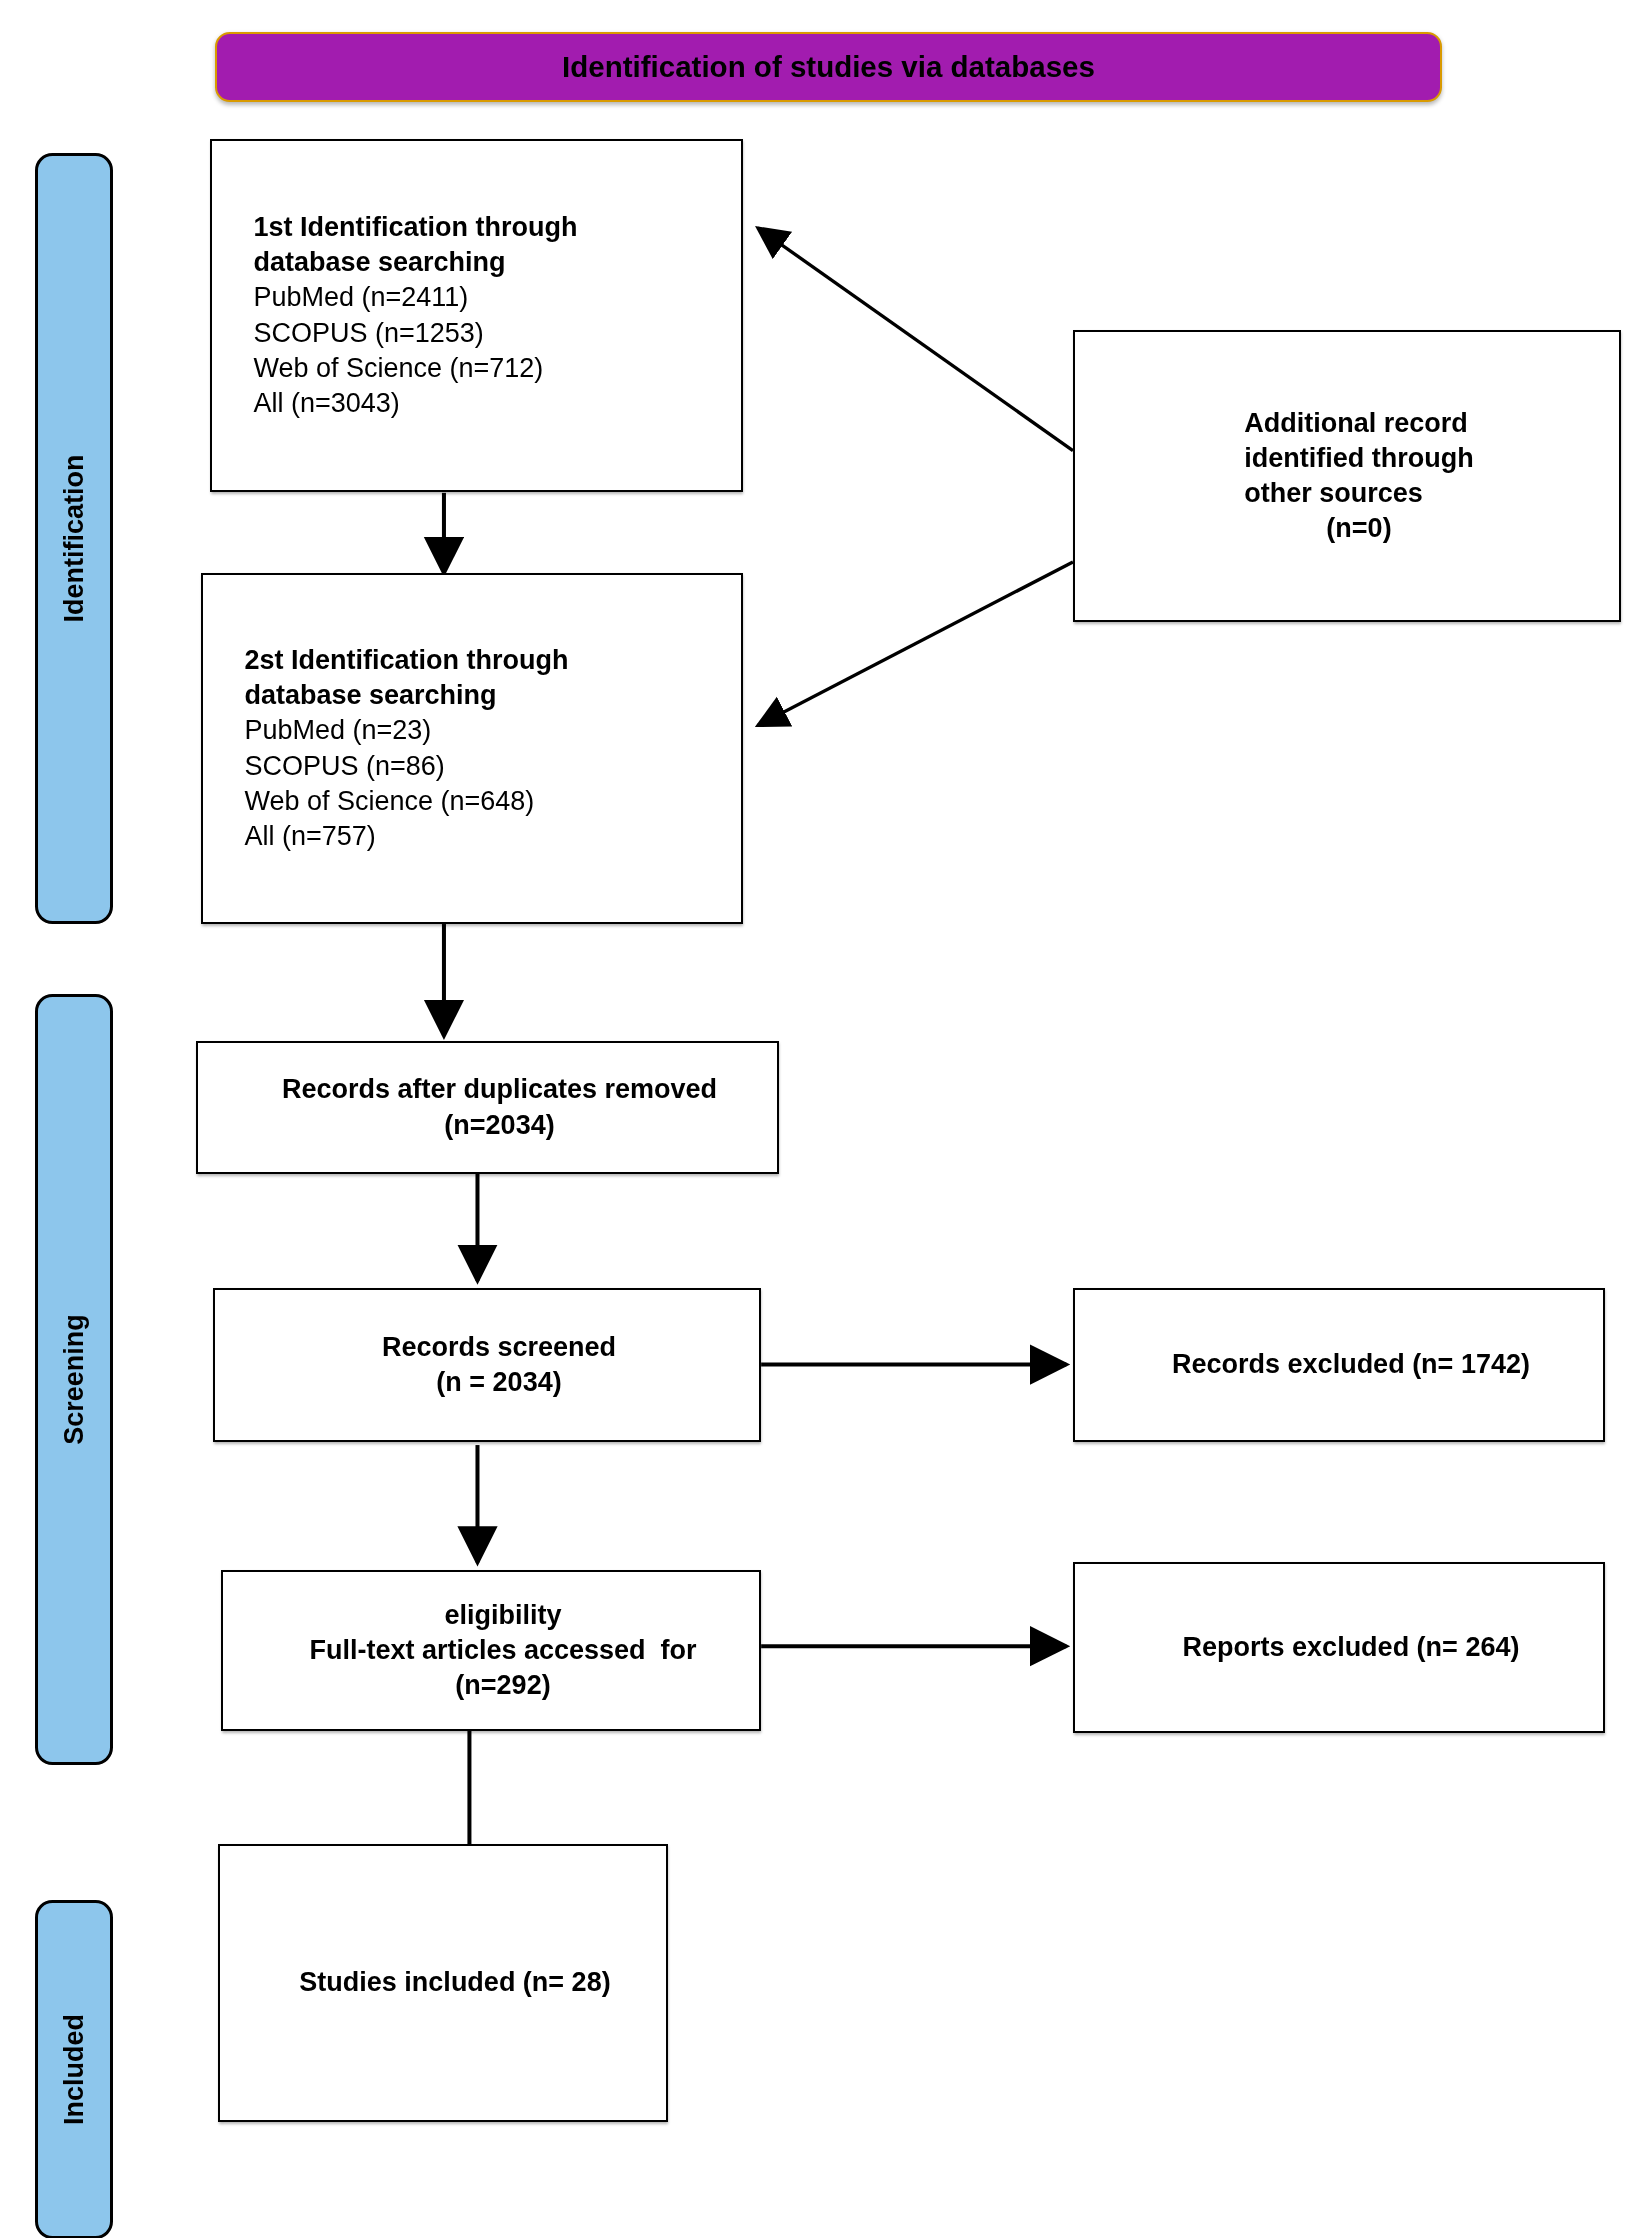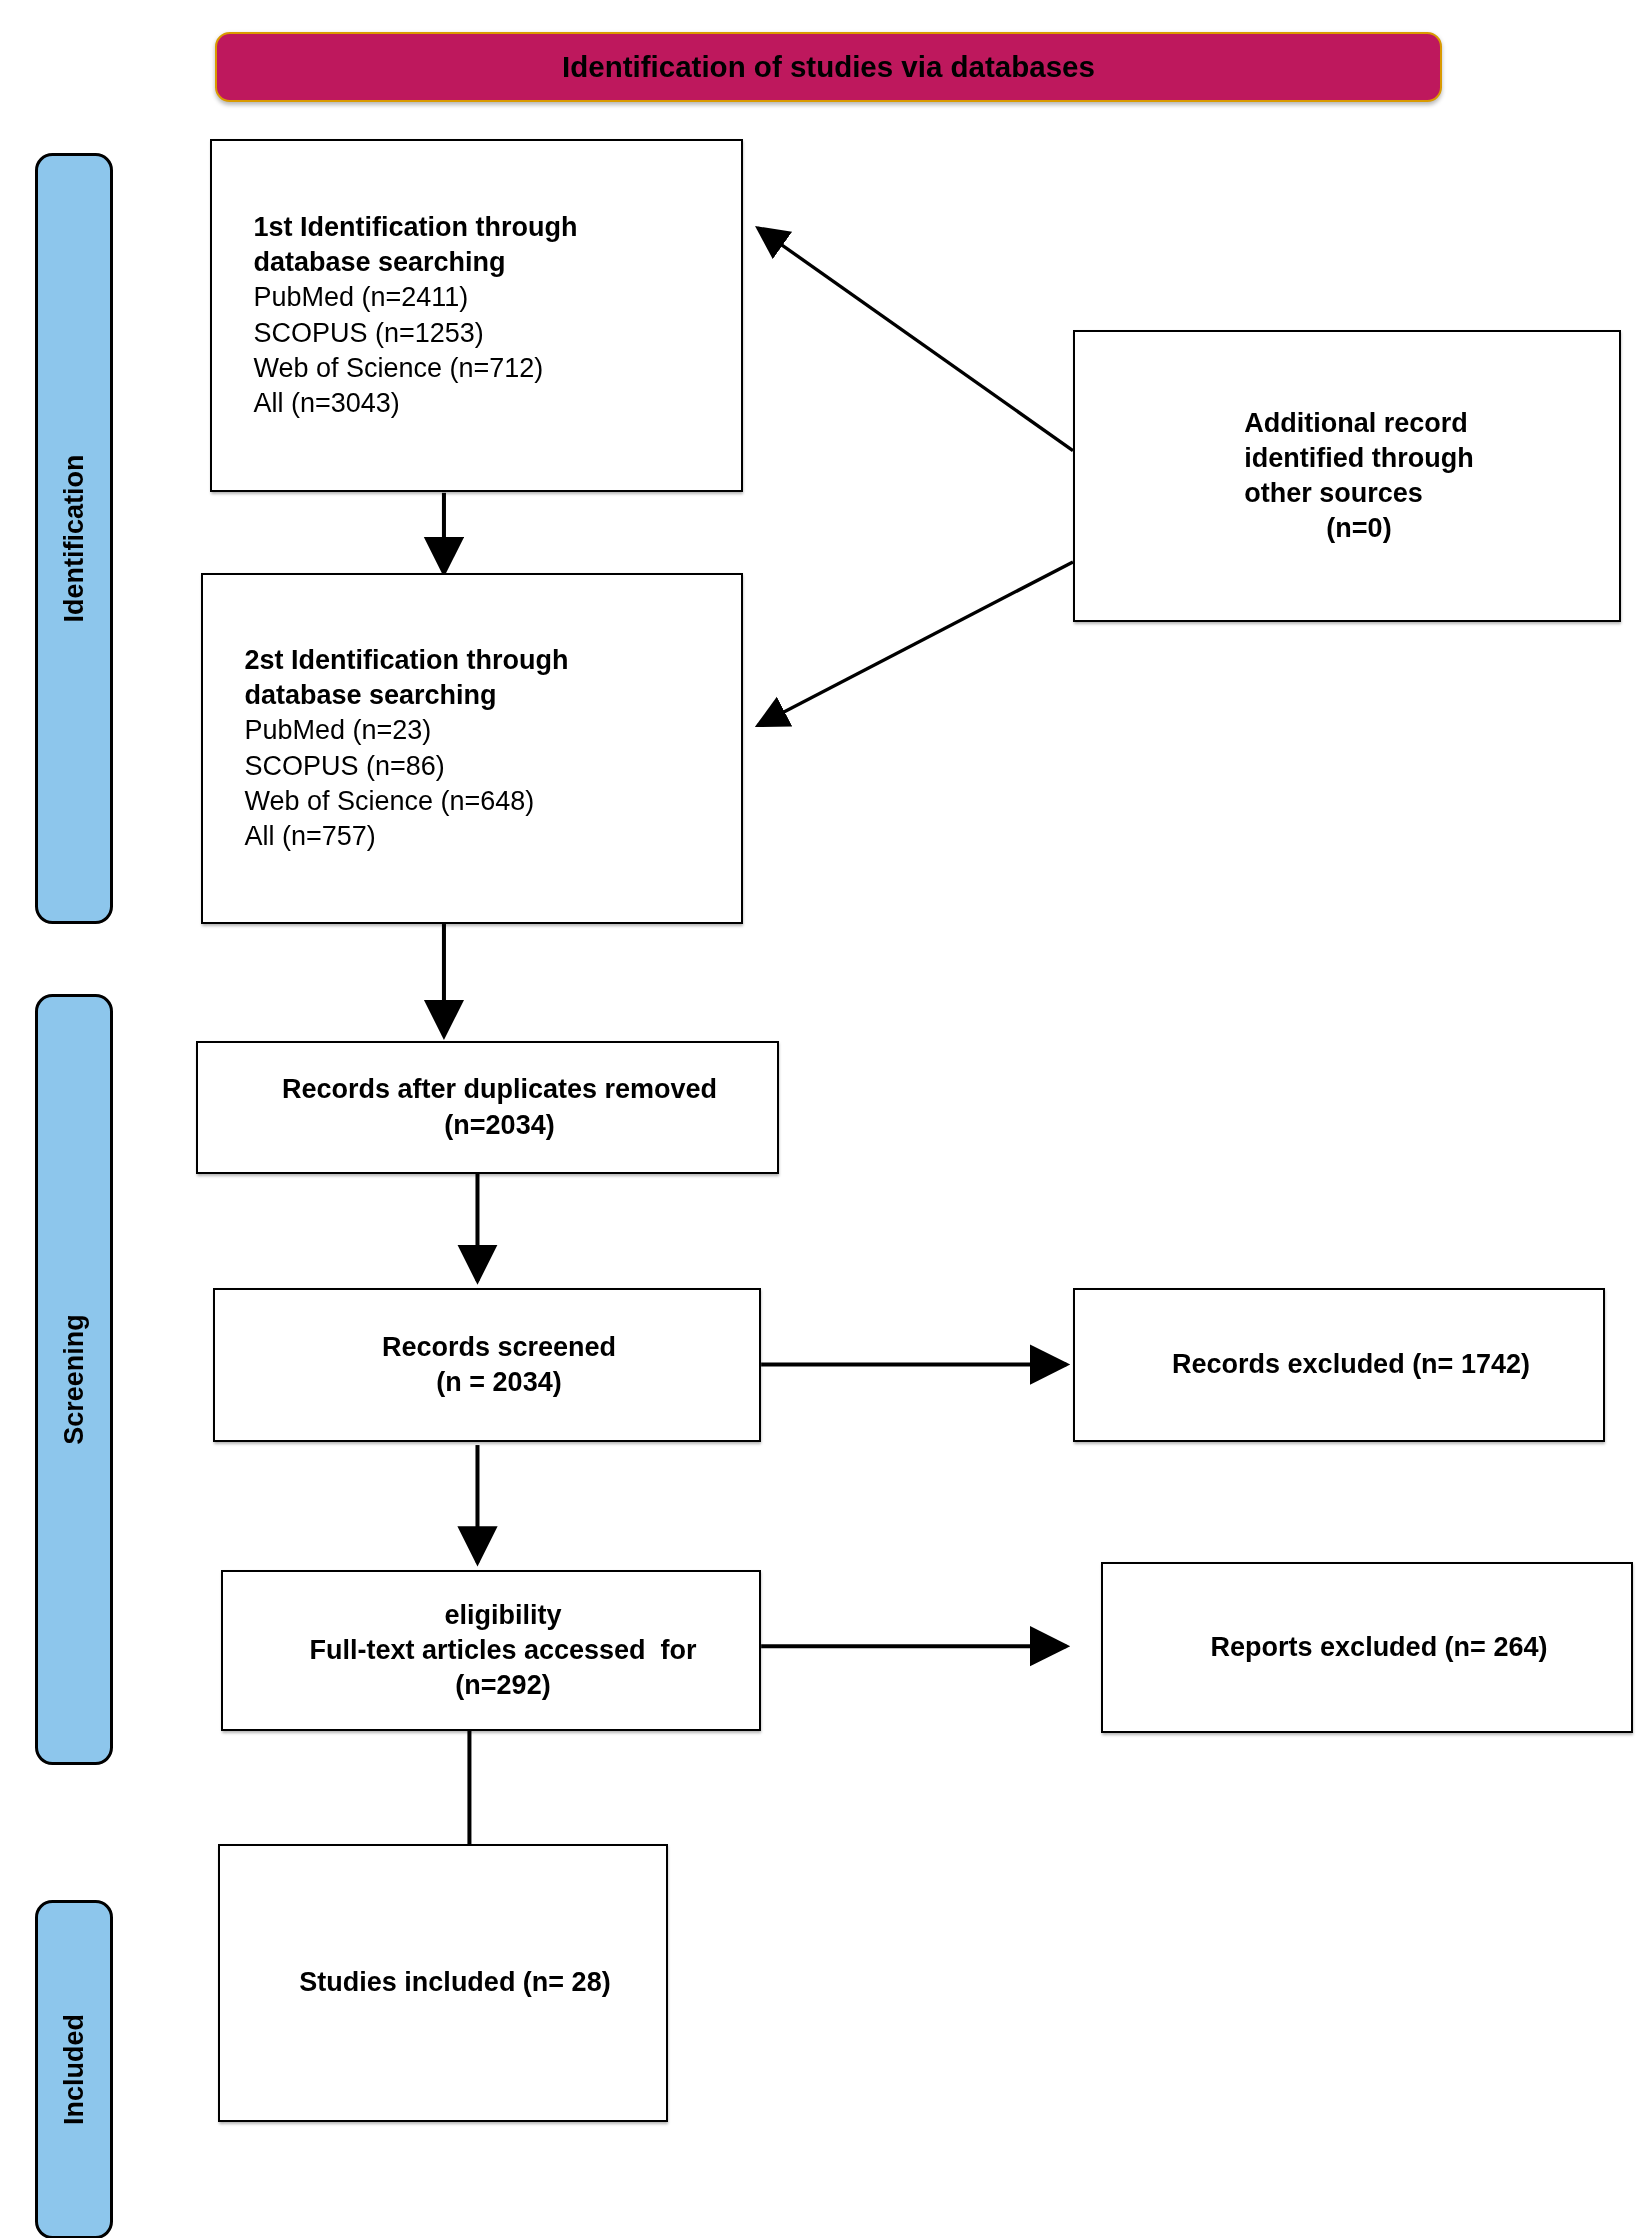--- a/index.html
+++ b/index.html
@@ -16,21 +16,21 @@
     height: 2239px;
     background: #ffffff;
     overflow: hidden;
   }
   .banner {
     position: absolute;
     left: 215px;
     top: 31.5px;
     width: 1227px;
     height: 70px;
-    background: #be185d;
+    background: #a21caf;
     border: 2px solid #D99A00;
     border-radius: 14.8px;
     box-shadow: 0 2.7px 4px rgba(0,0,0,0.28);
     display: flex;
     align-items: center;
     justify-content: center;
     box-sizing: border-box;
   }
   .banner-text {
     font-size: 29.5px;
@@ -197,21 +197,21 @@
   </div>
 
   <div class="node node-center" style="left:221px; top:1570px; width:540px; height:161px;">
     <div class="node-inner">
       <div class="ln b c">eligibility</div>
       <div class="ln b c">Full-text articles accessed  for</div>
       <div class="ln b c">(n=292)</div>
     </div>
   </div>
 
-  <div class="node node-center" style="left:1073px; top:1562px; width:532px; height:171px;margin-left:28px;">
+  <div class="node node-center" style="left:1073px; top:1562px; width:532px; height:171px;">
     <div class="node-inner">
       <div class="ln b c">Reports excluded (n= 264)</div>
     </div>
   </div>
 
   <div class="node node-center" style="left:218px; top:1844px; width:450px; height:278px;">
     <div class="node-inner">
       <div class="ln b c">Studies included (n= 28)</div>
     </div>
   </div>

